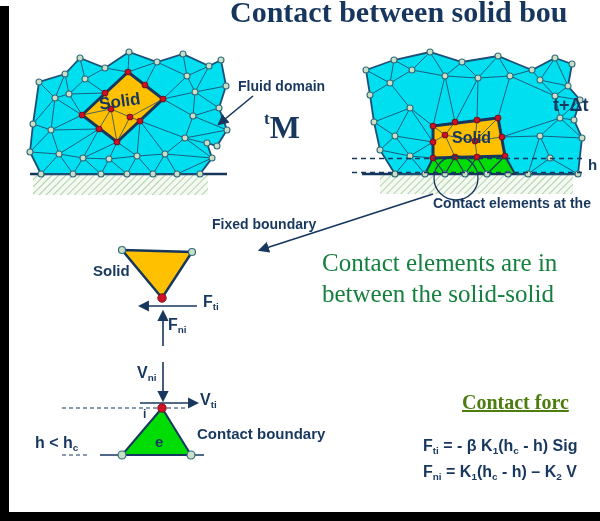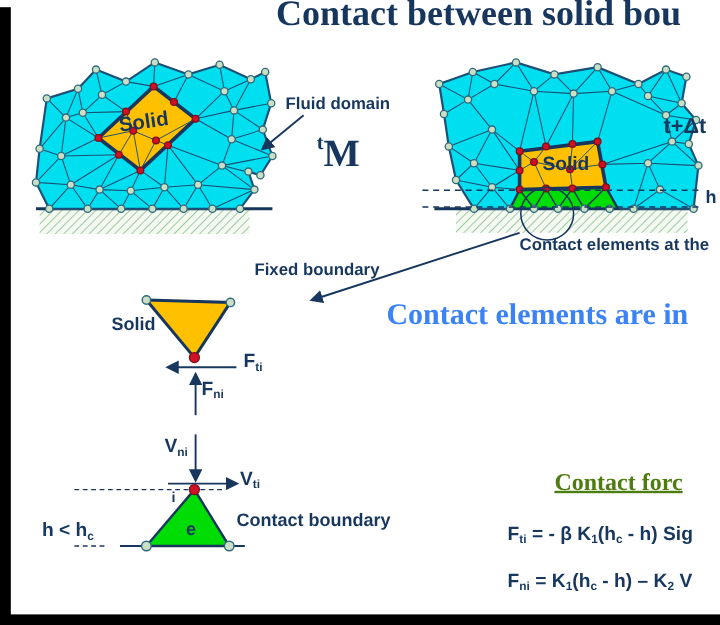--- a/index.html
+++ b/index.html
@@ -24,27 +24,27 @@
   #solid-tri{left:93px;top:263px;font-size:15px;}
   #f-ti{left:203px;top:294px;font-size:16px;}
   #f-ni{left:168px;top:317px;font-size:16px;}
   #v-ni{left:137px;top:365px;font-size:16px;}
   #v-ti{left:200px;top:392px;font-size:16px;}
   #h-cond{left:35px;top:419px;font-size:16px;margin-top:16px;}
   #e-lbl{left:155px;top:434px;font-size:15px;}
   #i-lbl{left:143px;top:408px;font-size:12px;}
   #contact-int{left:197px;top:426px;font-size:15px;}
   sub,.sb{font-size:0.62em;vertical-align:-0.28em;font-weight:bold;text-align:center;}
-  #para{position:absolute;left:322px;top:247px;color:#3b82f6;font-size:25px;
-        line-height:31px;font-weight:bold;white-space:nowrap;}
+  #para{position:absolute;left:322px;top:247px;color:#15803d;font-size:25px;
+        line-height:31px;font-weight:normal;white-space:nowrap;}
   #forces-head{left:462px;top:392px;font-size:20px;color:#4d7c0f;
         text-decoration:underline;text-decoration-thickness:2px;}
   .eq{position:absolute;color:#17375E;font-weight:bold;font-size:16px;white-space:nowrap;}
   #eq1{left:423px;top:437px;}
-  #eq2{left:423px;top:476px;}
+  #eq2{left:423px;top:463px;}
   #scene{position:absolute;left:0;top:0;}
 </style>
 </head>
 <body>
 
 <svg id="scene" width="600" height="521" viewBox="0 0 600 521">
   <defs>
     <pattern id="hatch" width="5" height="5" patternUnits="userSpaceOnUse" patternTransform="rotate(45)">
       <rect width="5" height="5" fill="#F4F9F1"></rect>
       <line x1="0" y1="0" x2="0" y2="5" stroke="#9DC89B" stroke-width="1.6"></line>
@@ -222,20 +222,21 @@
 <div id="fixed-boundary" class="lbl">Fixed boundary</div>
 <div id="solid-left" class="lbl">Solid</div>
 
 <div id="t-dt" class="lbl">t+Δt</div>
 <div id="h-gap" class="lbl">h</div>
 <div id="contact-at" class="lbl">Contact elements at the</div>
 <div id="solid-right" class="lbl">Solid</div>
 
 <div id="para" class="ser">
   <div>Contact elements are in</div>
+  <div>between the solid-solid</div>
 </div>
 
 <div id="solid-tri" class="lbl">Solid</div>
 <div id="f-ti" class="lbl"><span>F</span><span class="sb">ti</span></div>
 <div id="f-ni" class="lbl"><span>F</span><span class="sb">ni</span></div>
 <div id="v-ni" class="lbl"><span>V</span><span class="sb">ni</span></div>
 <div id="v-ti" class="lbl"><span>V</span><span class="sb">ti</span></div>
 <div id="h-cond" class="lbl"><span>h &lt; h</span><span class="sb">c</span></div>
 <div id="e-lbl" class="lbl">e</div>
 <div id="i-lbl" class="lbl">i</div>

